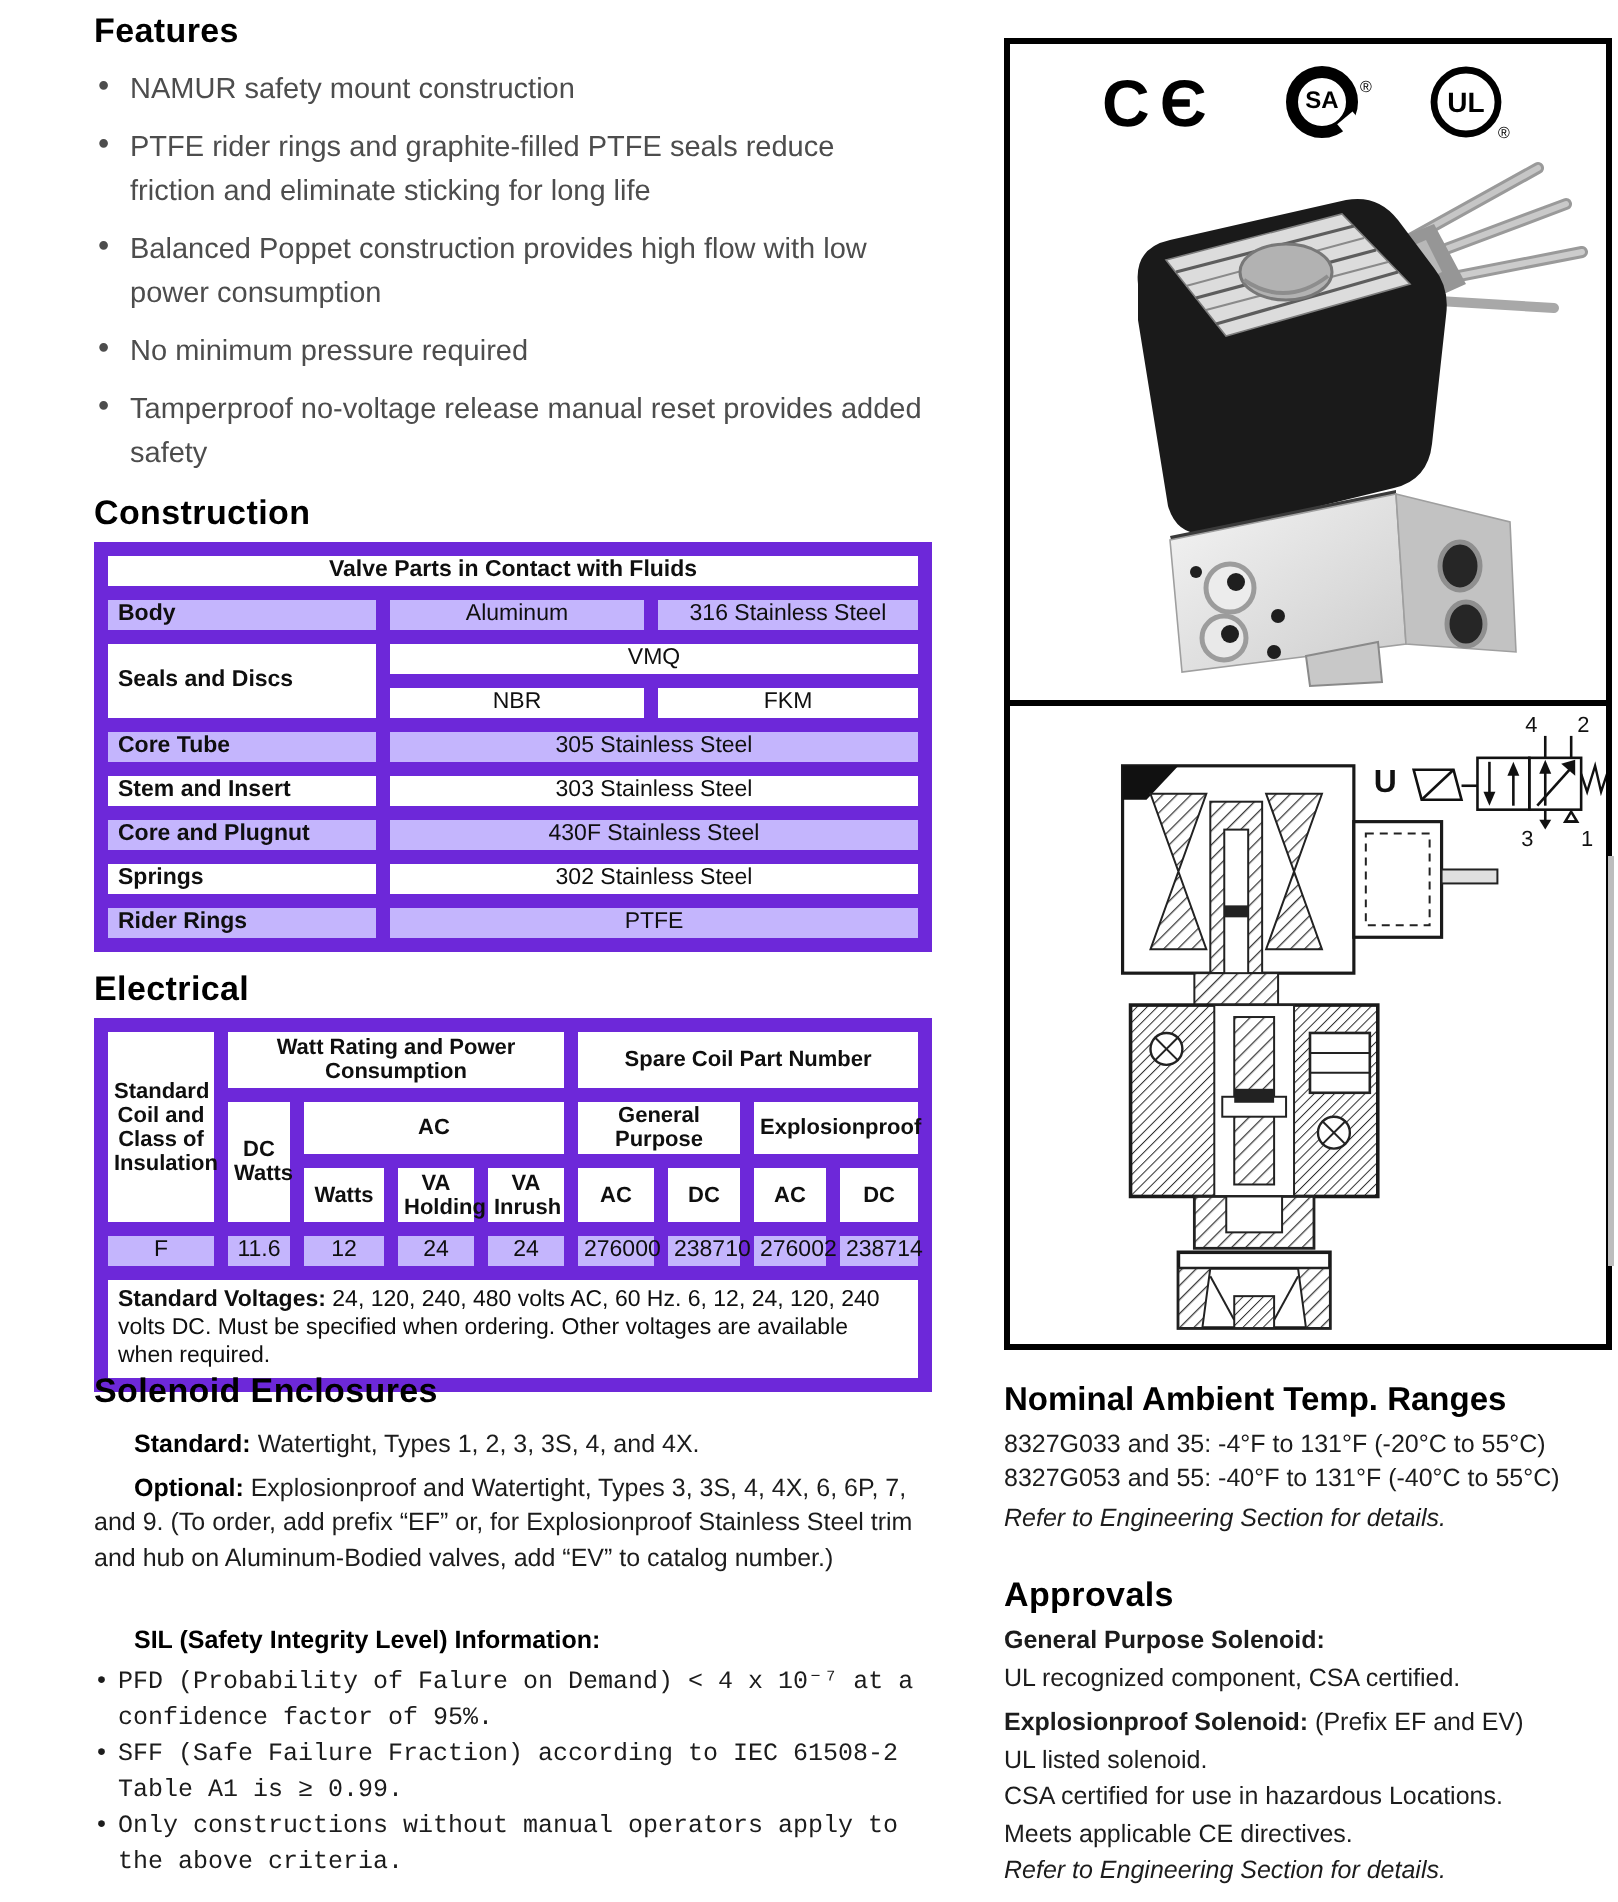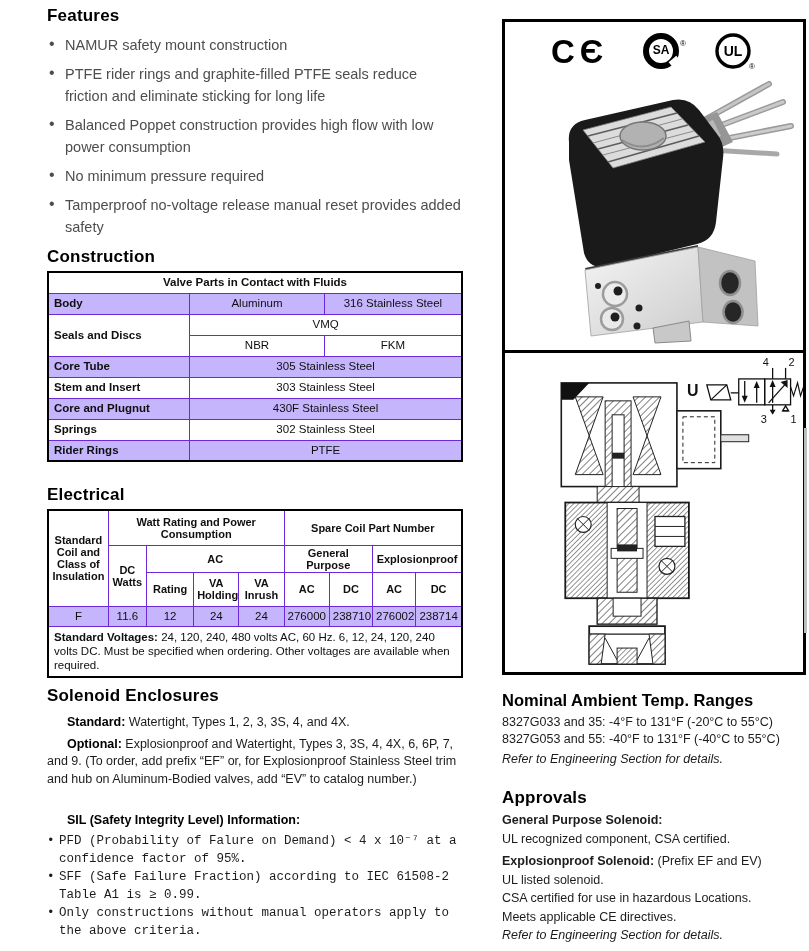--- a/index.html
+++ b/index.html
@@ -18,21 +18,21 @@
   .features { list-style:none; margin-top:8px; }
   .features li {
     position:relative; padding-left:18px; font-size:14.5px; line-height:22px;
     color:#4d4d4d; margin-bottom:7px;
   }
   .features li::before { content:"\2022"; position:absolute; left:2px; top:-1px; font-size:16px; color:#4d4d4d; }
 
   
   table { border-collapse:collapse; width:416px; table-layout:fixed; background:#fff; }
   table { border:2px solid #000; }
-  td { border:1px solid #6d28d9; font-size:11.5px; line-height:13px; padding:1px 3px;
+  td { border:7px solid #6d28d9; font-size:11.5px; line-height:13px; padding:1px 3px;
        text-align:center; vertical-align:middle; color:#0f0f0f; }
   td.b { font-weight:bold; }
   td.lab { text-align:left; padding-left:5px; font-weight:bold; }
   tr.gray td, td.gray { background:#c4b5fd; }
   .ctable tr { height:21px; }
   .etable td.hdr { font-weight:bold; font-size:11px; line-height:12px; }
   .etable tr.r1 { height:35px; } .etable tr.r2 { height:18px; }
   .etable tr.r3 { height:34px; } .etable tr.rd { height:20px; }
   td.foot { text-align:left; font-size:11.5px; line-height:14px; padding:3px 5px 4px 5px; font-weight:normal; }
 
@@ -138,21 +138,21 @@
     <td colspan="4" class="hdr">Watt Rating and Power Consumption</td>
     <td colspan="4" class="hdr">Spare Coil Part Number</td>
   </tr>
   <tr class="r2">
     <td rowspan="2" class="hdr">DC Watts</td>
     <td colspan="3" class="hdr">AC</td>
     <td colspan="2" class="hdr">General Purpose</td>
     <td colspan="2" class="hdr">Explosionproof</td>
   </tr>
   <tr class="r3">
-    <td class="hdr">Rating</td>
+    <td class="hdr">Watts</td>
     <td class="hdr">VA Holding</td>
     <td class="hdr">VA Inrush</td>
     <td class="hdr">AC</td>
     <td class="hdr">DC</td>
     <td class="hdr">AC</td>
     <td class="hdr">DC</td>
   </tr>
   <tr class="rd gray">
     <td>F</td>
     <td>11.6</td>

